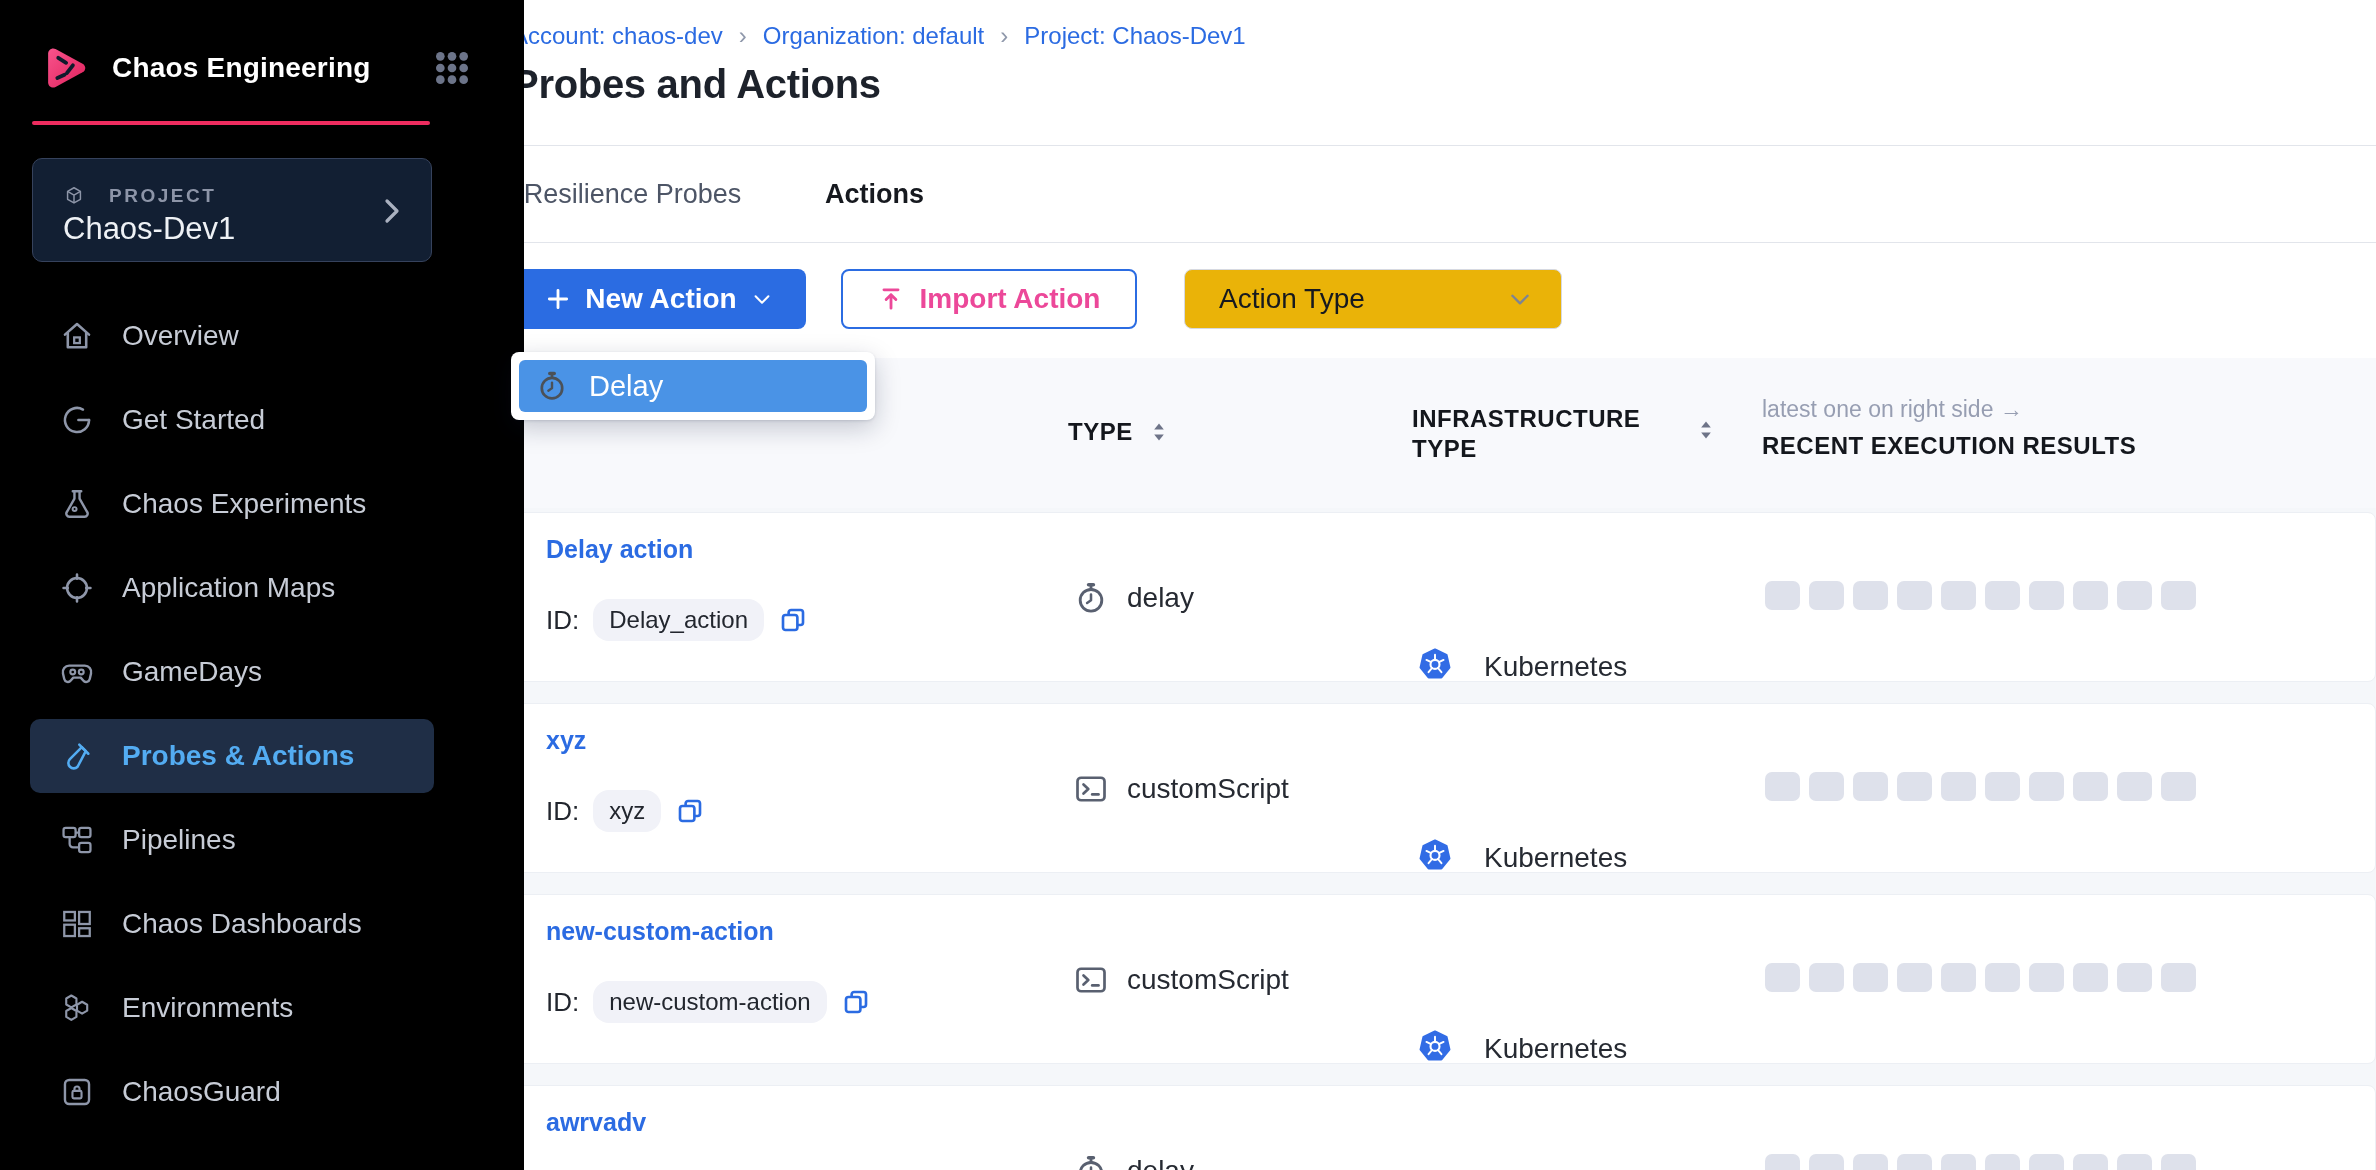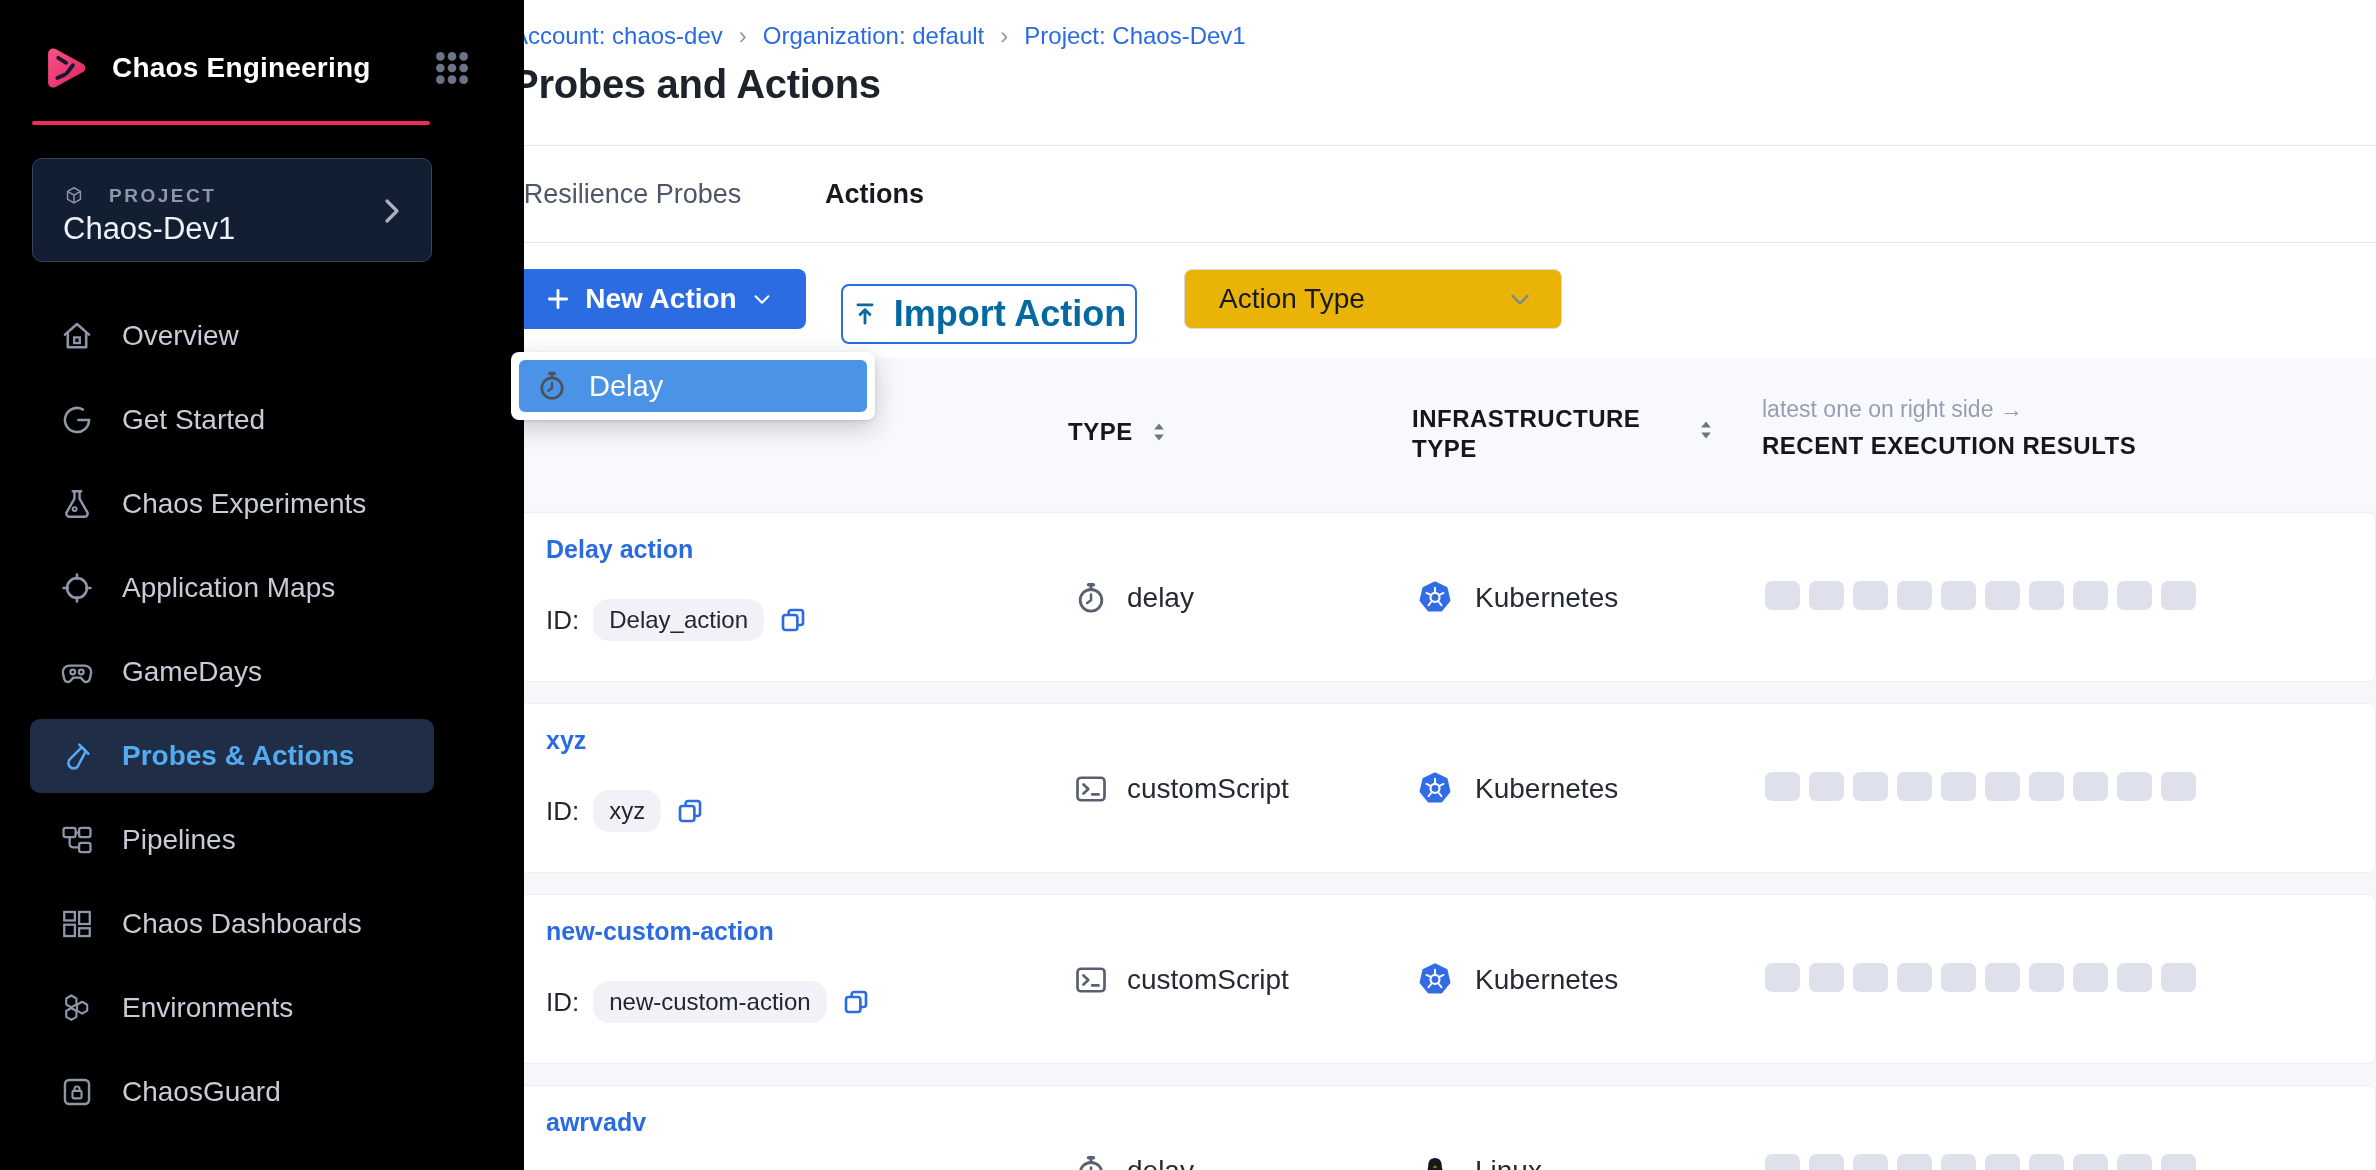--- a/index.html
+++ b/index.html
@@ -53,21 +53,21 @@
 
   .tabbar { position:absolute; left:0; top:146px; width:100%; height:97px; border-bottom:1px solid #e2e5eb; }
   .tab { position:absolute; top:0; height:97px; display:flex; align-items:center; justify-content:center; cursor:pointer; }
   .tab-probes { left:48px; width:241px; font-size:27px; color:#4d5566; }
   .tab-actions { left:289px; width:243px; font-size:27px; font-weight:bold; color:#16191f; }
   .tab-underline { position:absolute; left:289px; top:238px; width:243px; height:5px; background:#2563d8; border-radius:3px 3px 0 0; }
 
   .toolbar { position:absolute; left:0; top:243px; width:100%; height:115px; }
   .btn { position:absolute; top:26px; height:60px; display:flex; align-items:center; justify-content:center; border-radius:8px; cursor:pointer; }
   .btn-new { left:48px; width:294px; background:#2b6ce2; color:#ffffff; font-weight:bold; font-size:28px; gap:14px; }
-  .btn-import { left:377px; width:296px; background:#ffffff; border:2px solid #2b6ce2; color:#0369a1; font-weight:bold; font-size:36px; gap:16px;margin-top:15px; }
+  .btn-import { left:377px; width:296px; background:#ffffff; border:2px solid #2b6ce2; color:#ec4899; font-weight:bold; font-size:28px; gap:16px; }
   .select {
     position:absolute; left:704px; top:26px; width:378px; height:60px;
     background:#eab308; border:1.5px solid #d6d9e1; border-radius:8px;
     display:flex; align-items:center; cursor:pointer;margin-left:16px;
   }
   .select-value { margin-left:34px; font-size:28px; color:#16191f; flex:1; }
   .select-chev { margin-right:28px; width:26px; height:26px; color:#7d8494; }
 
   
   .table-wrap { position:absolute; left:48px; top:358px; width:1864px; background:#f5f7fa; }
@@ -86,21 +86,21 @@
   .card {
     position:relative; height:170px; margin-bottom:21px; background:#ffffff;
     border:1px solid #eceff4; border-radius:8px; cursor:pointer;
   }
   .row-name { position:absolute; left:33px; top:22px; font-size:25px; font-weight:bold; color:#2b6be2; cursor:pointer; }
   .row-idline { position:absolute; left:33px; top:86px; display:flex; align-items:center; gap:14px; }
   .id-label { font-size:26px; color:#22262e; }
   .id-pill { background:#f1f2f8; border-radius:16px; padding:7px 16px; font-size:24px; color:#22262e; }
   .copy-ic { width:30px; height:30px; color:#2b6be2; cursor:pointer; }
   .cell-type { position:absolute; left:560px; top:0; height:170px; display:flex; align-items:center; gap:18px; }
-  .cell-infra { position:absolute; left:904px; top:0; height:170px; display:flex; align-items:center; gap:22px; }
+  .cell-infra { position:absolute; left:904px; top:0; height:170px; display:flex; align-items:flex-end; gap:31px; }
   .cell-text { font-size:28px; color:#262a32; }
   .type-ic { width:36px; height:36px; color:#596070; }
   .exec-results { position:absolute; left:1252px; top:68px; display:flex; gap:9px; }
   .sq { width:35px; height:29px; border-radius:7px; background:#dee1eb; }
 
   
   .dropdown {
     position:absolute; left:511px; top:352px; width:364px; z-index:20;
     background:#ffffff; border-radius:8px; padding:8px;
     box-shadow:0 8px 26px rgba(15,25,55,0.22), 0 1px 3px rgba(15,25,55,0.14);

